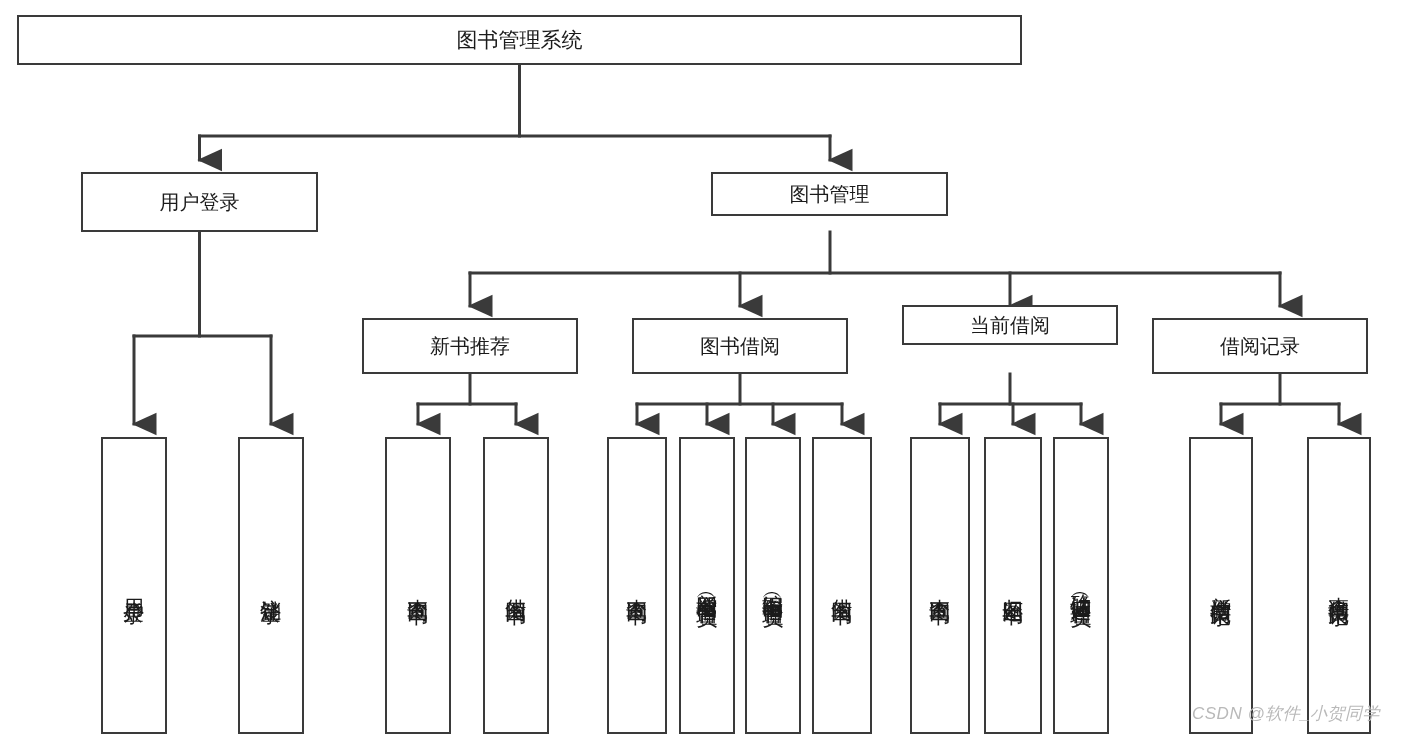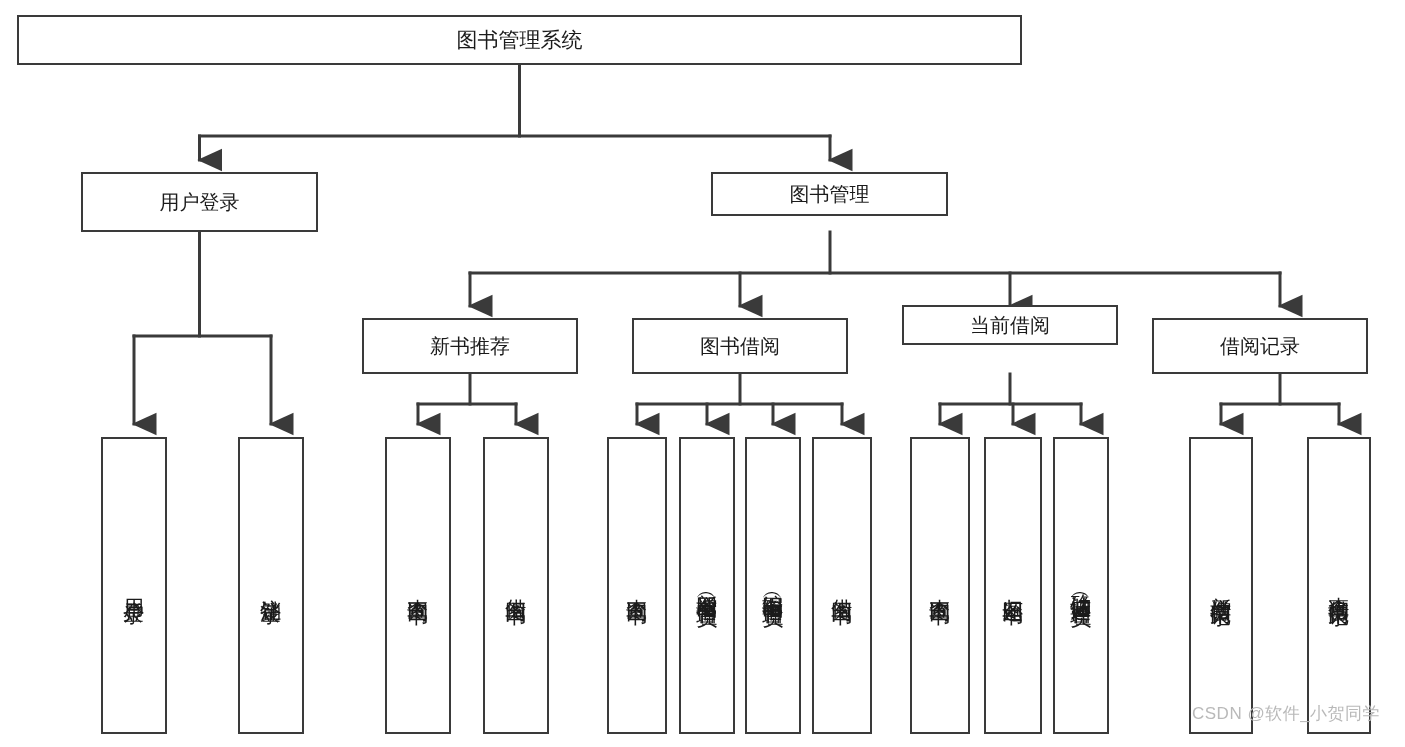--- a/index.html
+++ b/index.html
@@ -186,15 +186,15 @@
     <span class="txt">确认归还（管理员）</span>
   </div>
 
   <div class="node leaf" style="left:1189px; top:437px; width:64px; height:297px;">
     <span class="txt">新增借阅记录</span>
   </div>
   <div class="node leaf" style="left:1307px; top:437px; width:64px; height:297px;">
     <span class="txt">查询借阅记录</span>
   </div>
 
-  <div class="watermark" style="left:1192px; top:702px;">CSDN @软件_小贺同学</div>
+  <div class="watermark" style="left:1192px; top:702px;font-style:italic;">CSDN @软件_小贺同学</div>
 
 </div>
 
 </body></html>

